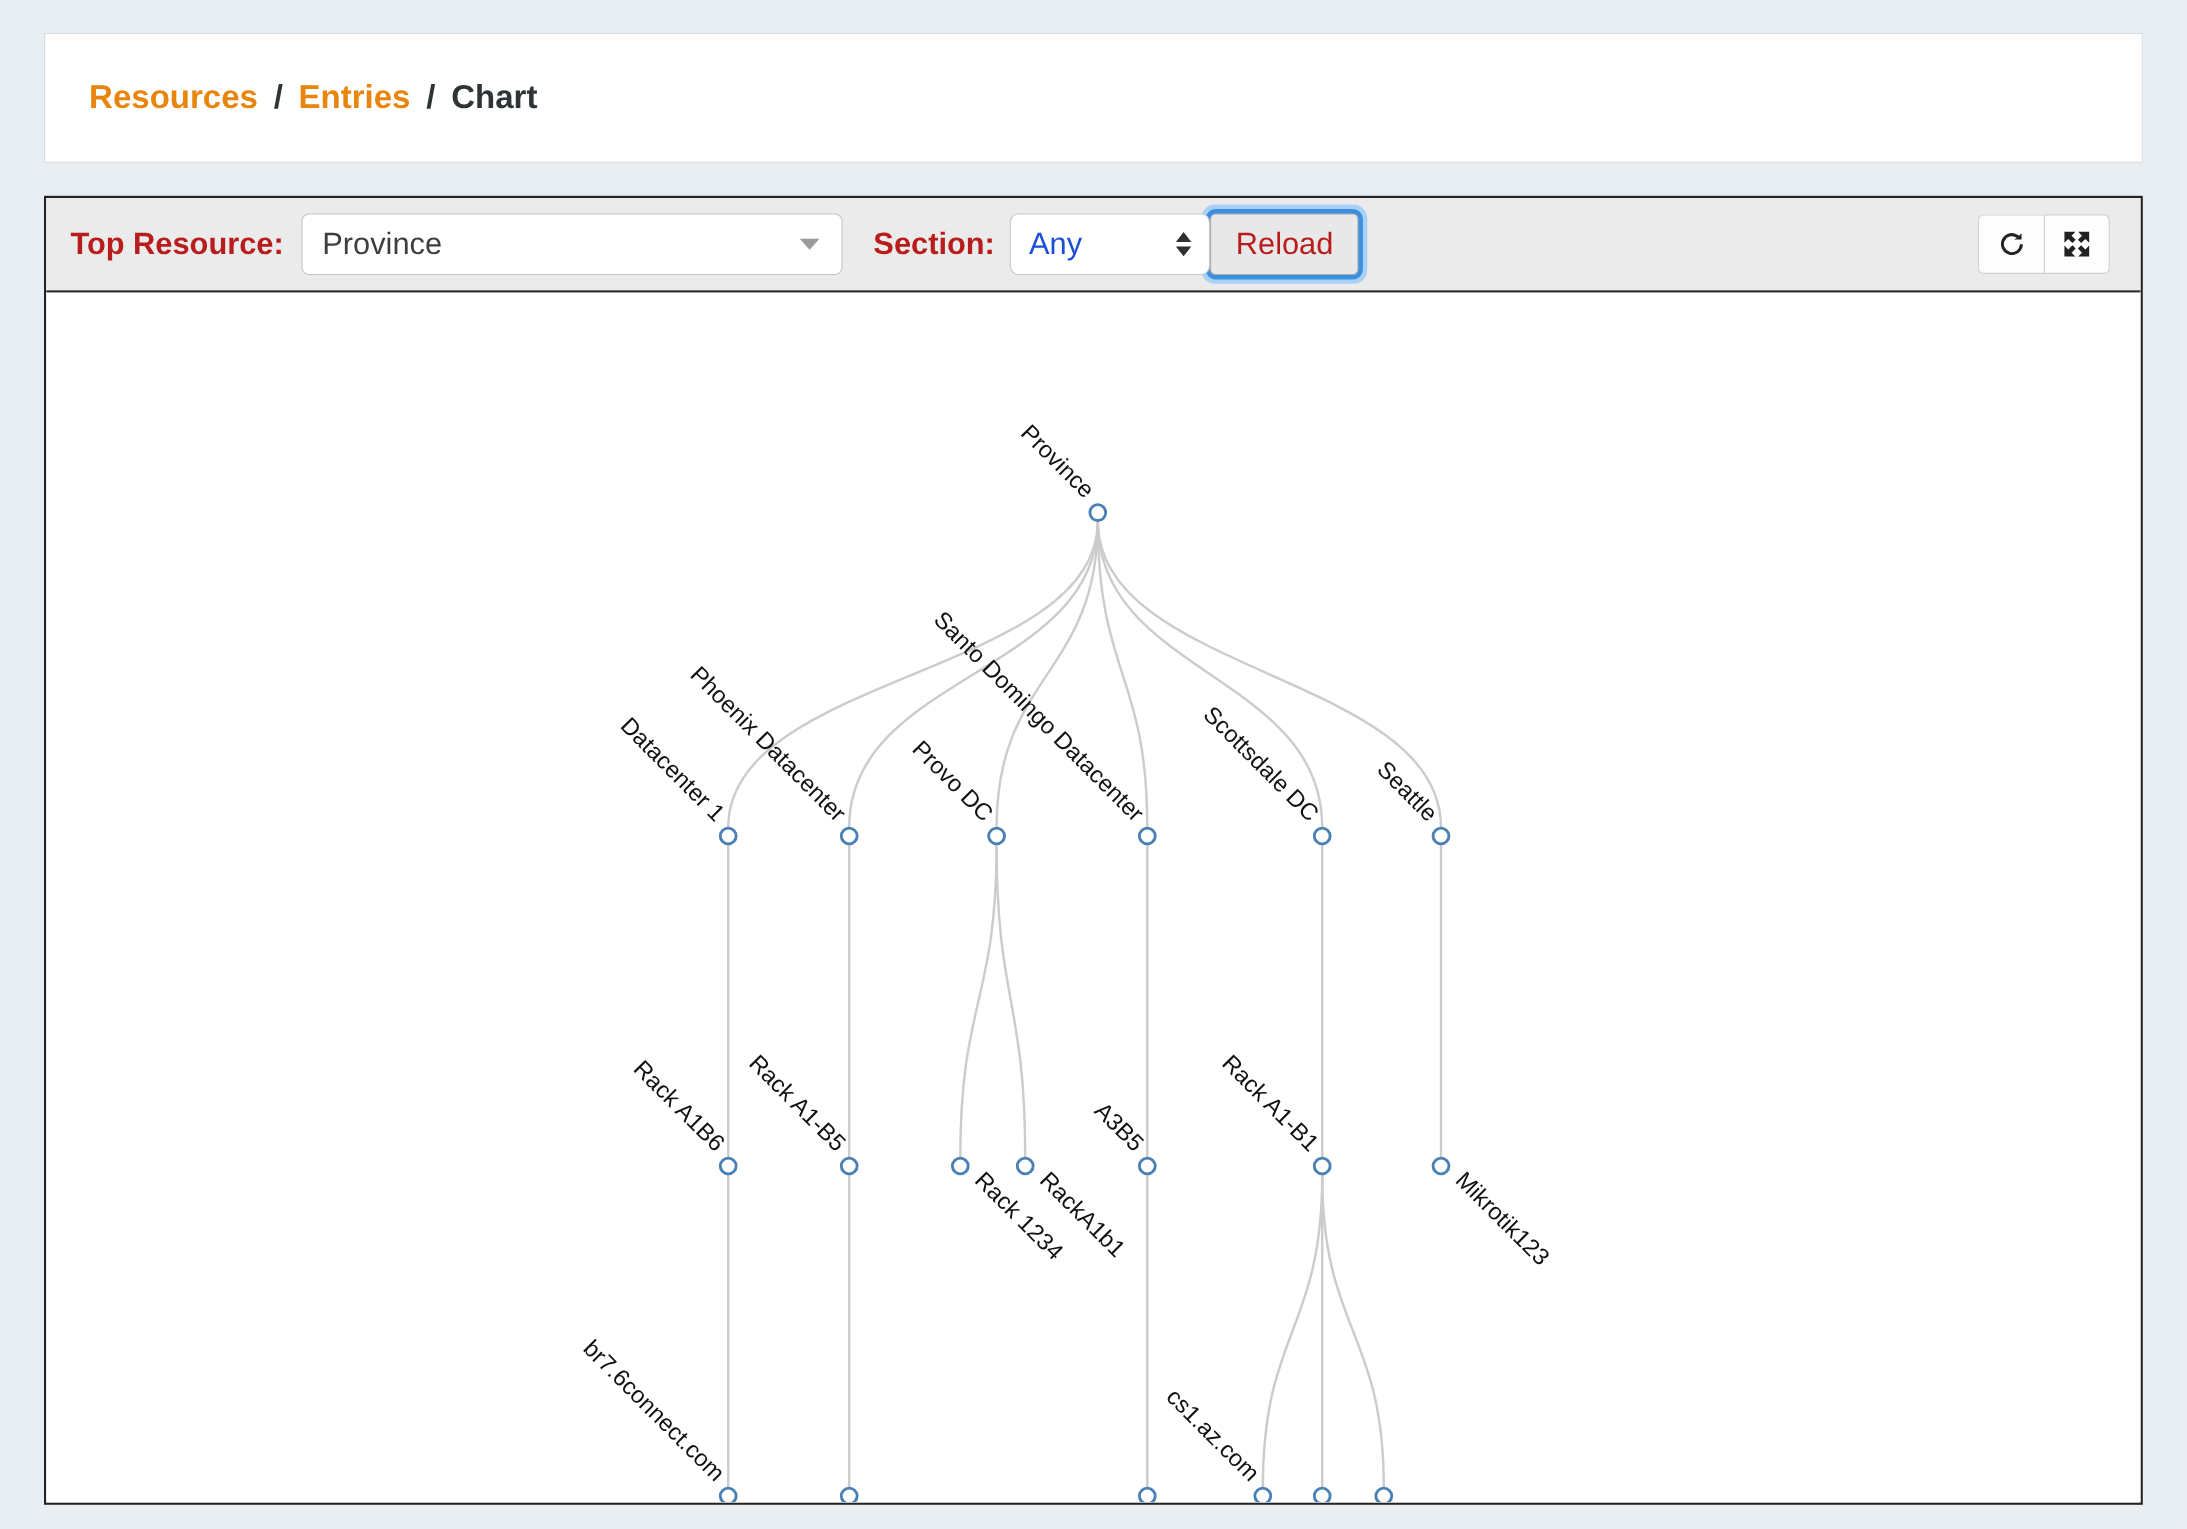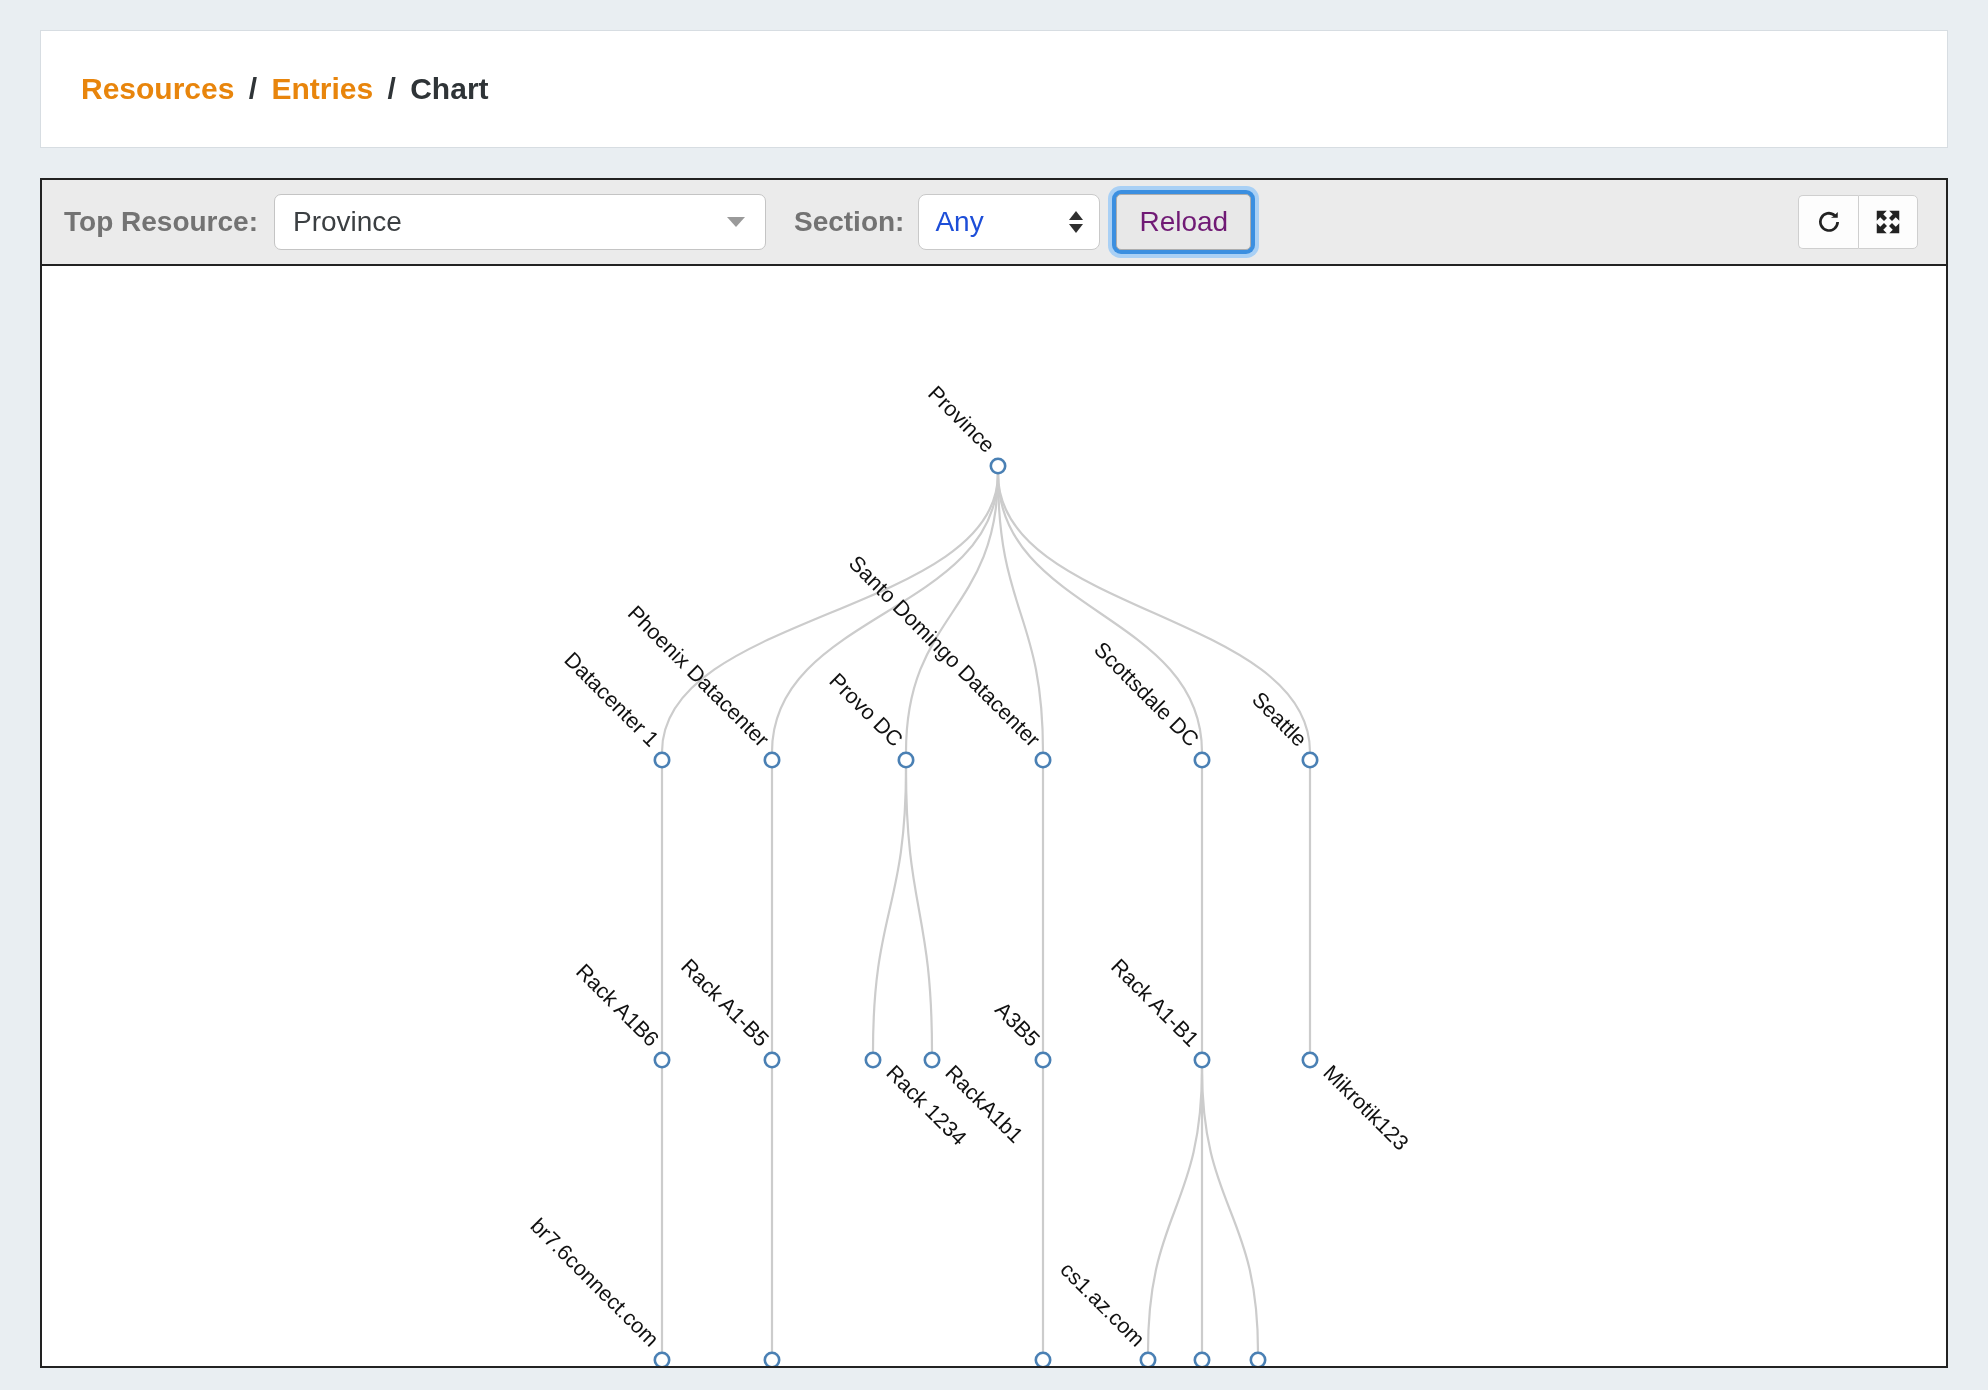--- a/index.html
+++ b/index.html
@@ -78,21 +78,21 @@
     left: 22px;
     top: 0;
     height: 84px;
     display: flex;
     align-items: center;
     gap: 0;
   }
   .toolbar-label {
     font-size: 28px;
     font-weight: bold;
-    color: #737373;
+    color: #b91c1c;
     white-space: nowrap;
   }
   .select-top {
     margin-left: 16px;
     width: 492px;
     height: 56px;
     background: #ffffff;
     border: 1px solid #c4c4c4;
     border-radius: 7px;
     box-sizing: border-box;
@@ -157,28 +157,28 @@
     border-right: 7px solid transparent;
     border-bottom: 9px solid #2f2f2f;
   }
   .stepper .down {
     width: 0; height: 0;
     border-left: 7px solid transparent;
     border-right: 7px solid transparent;
     border-top: 9px solid #2f2f2f;
   }
   .reload-btn {
-    margin-left: 16px;
+    margin-left: 0;
     height: 56px;
     padding: 12px 22px;
     background: #e8e8e8;
     border: 1px solid #adadad;
     border-radius: 5px;
     font-size: 28px;
-    color: #701a75;
+    color: #b91c1c;
     font-family: "Liberation Sans", sans-serif;
     box-shadow: 0 0 0 4px #3b8fe0, 0 0 0 8px #a9d0f5;
     cursor: pointer;
     display: flex;
     align-items: center;
     justify-content: center;
   }
   .toolbar-right {
     position: absolute;
     right: 28px;

